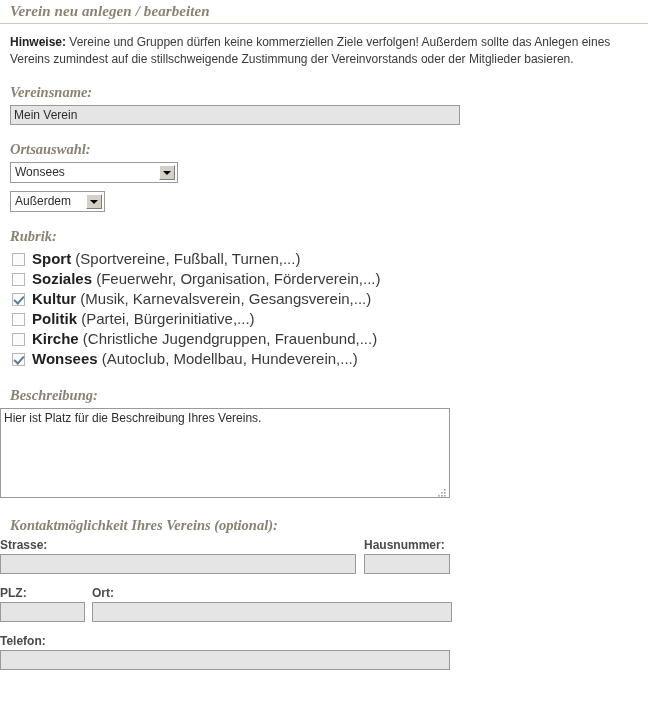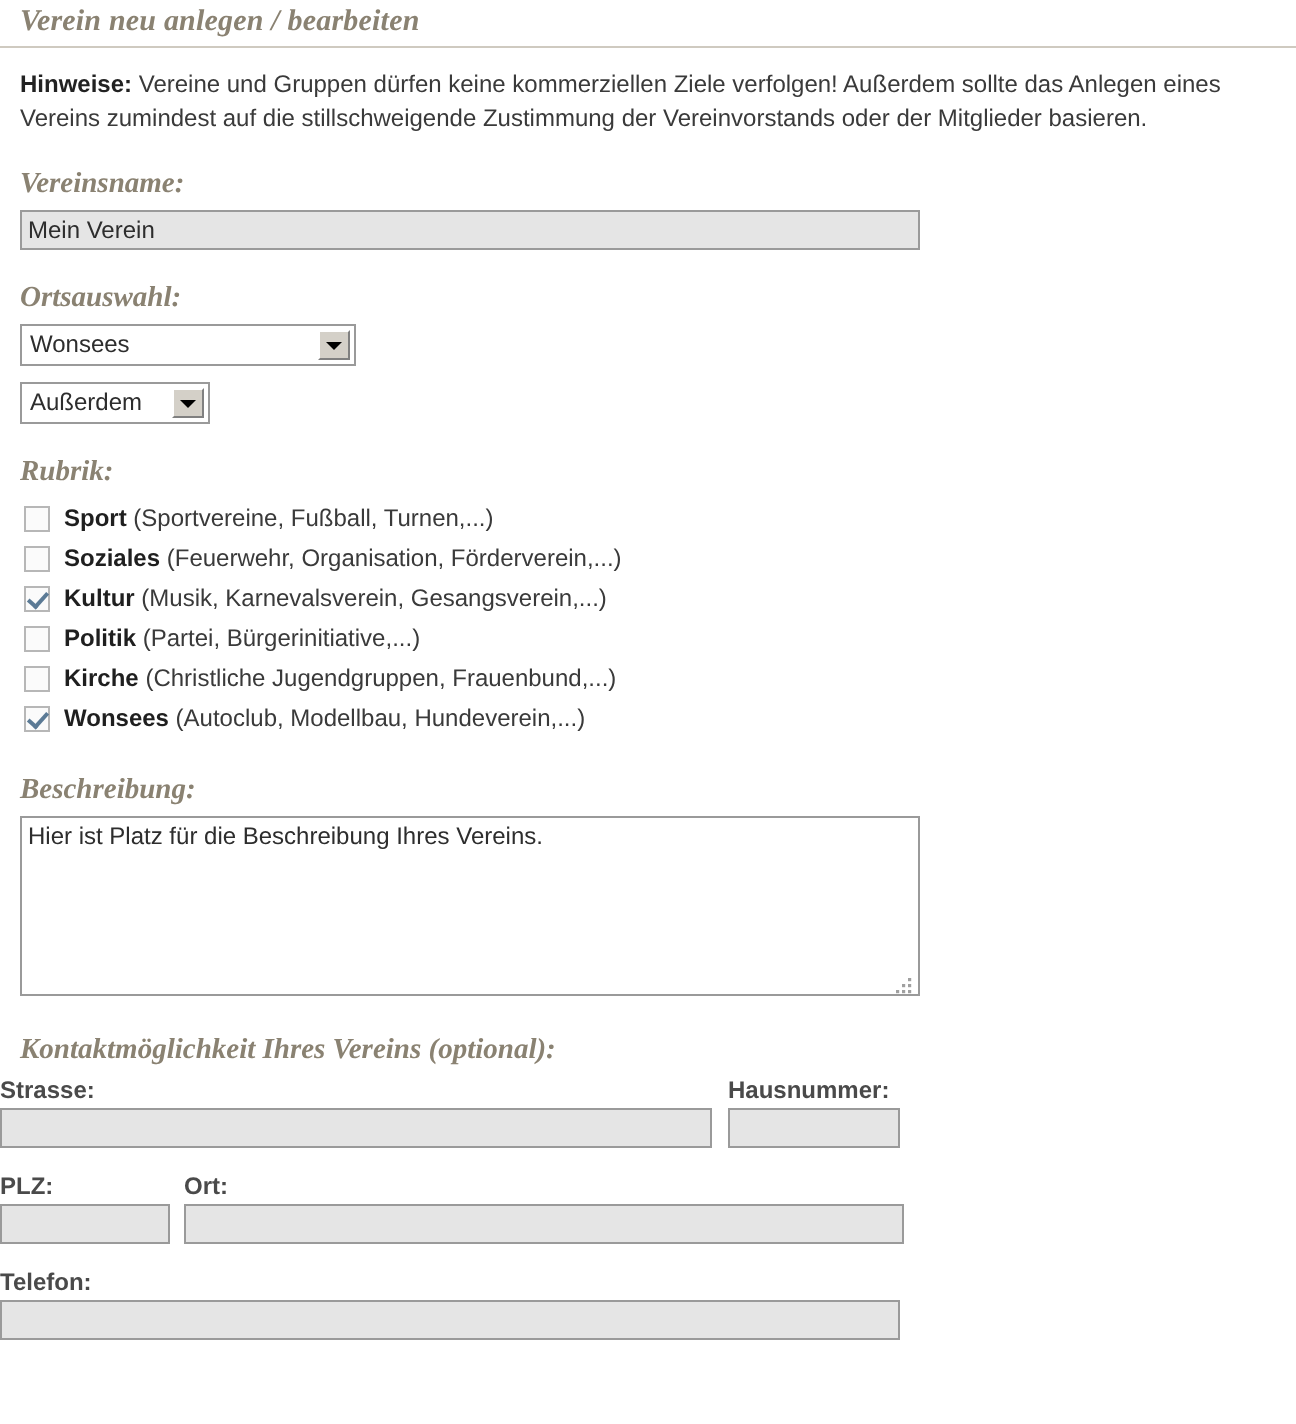--- a/index.html
+++ b/index.html
@@ -161,34 +161,33 @@
     position: absolute;
     left: 3px;
     top: 0px;
     width: 4px;
     height: 8px;
     border-right: 2px solid #5c7b96;
     border-bottom: 2px solid #5c7b96;
     transform: rotate(42deg);
   }
   .cb-label {
-    font-size: 12px;
+    font-size: 15px;
     color: #3a3a3a;
     white-space: nowrap;
   }
   .cb-label b {
     font-weight: bold;
     color: #1f1f1f;
   }
 
   
   .ta-wrap {
     position: relative;
     display: inline-block;
-    margin-left: 10px;
   }
   .ta {
     box-sizing: border-box;
     width: 450px;
     height: 90px;
     border: 1px solid #9a9a9a;
     background: #ffffff;
     font-family: "Liberation Sans", sans-serif;
     font-size: 12px;
     color: #2d2d2d;

